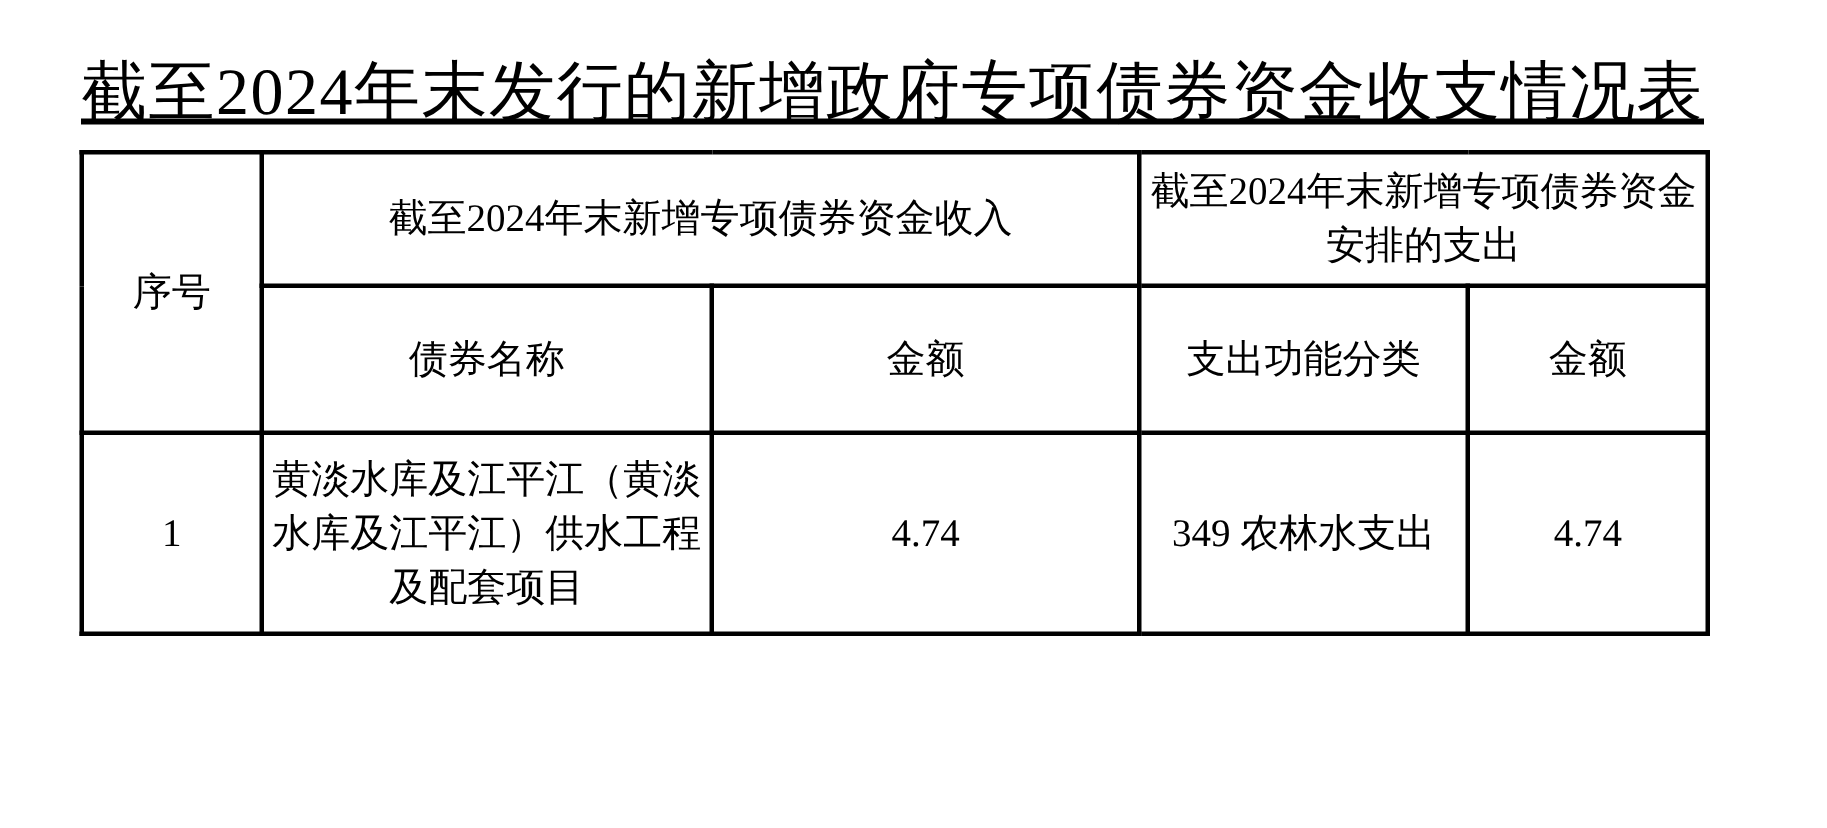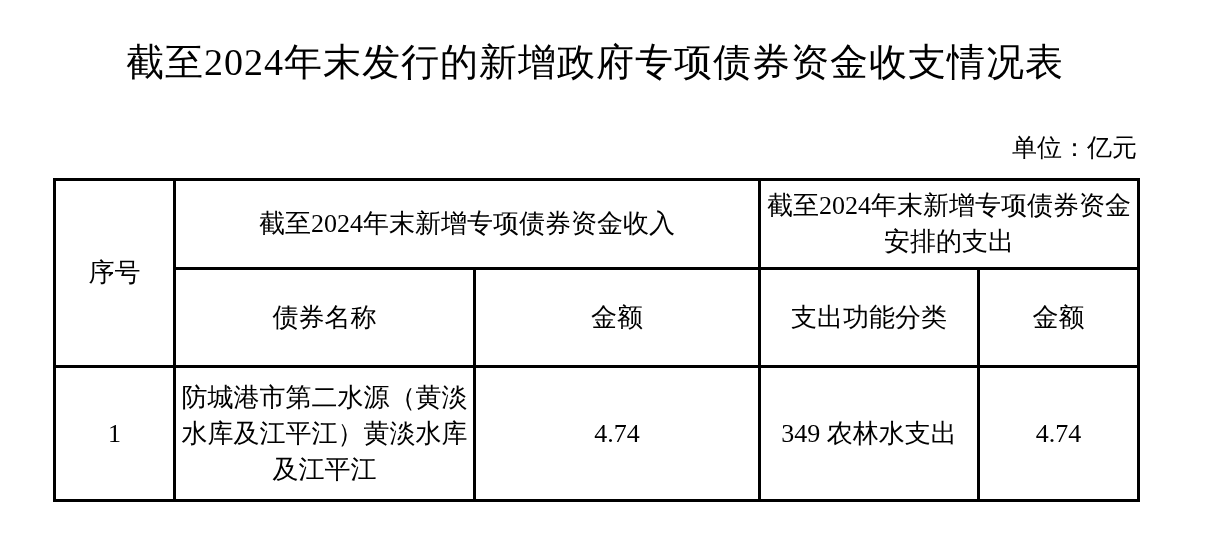--- a/index.html
+++ b/index.html
@@ -13,26 +13,27 @@
     overflow: hidden;
     color: #000000;
     font-family: "Liberation Serif", "DejaVu Serif", serif;
   }
   .page {
     width: 1084px;
     margin-left: 53px;
   }
   .doc-title {
     margin: 38px 0 0 0;
-    font-size: 38px;
+    font-size: 44px;
     font-weight: normal;
     line-height: 48px;
     text-align: center;
     letter-spacing: 1px;
     white-space: nowrap;
+    text-decoration: underline;
   }
   .unit-note {
     margin-top: 46px;
     font-size: 25px;
     line-height: 32px;
     text-align: right;
   }
   table.bond-table {
     margin-top: 14px;
     width: 1084px;
@@ -59,21 +60,20 @@
     line-height: 36px;
   }
 </style>
 </head>
 <body>
 
 <div class="page">
 
   <h1 class="doc-title">截至2024年末发行的新增政府专项债券资金收支情况表</h1>
 
-  <div class="unit-note">单位：亿元</div>
 
   <table class="bond-table">
     <colgroup>
       <col style="width:120px">
       <col style="width:300px">
       <col style="width:285px">
       <col style="width:219px">
       <col style="width:160px">
     </colgroup>
     <tbody>
@@ -83,21 +83,21 @@
         <td colspan="2" class="group-header">截至2024年末新增专项债券资金安排的支出</td>
       </tr>
       <tr class="row-column-headers">
         <td>债券名称</td>
         <td>金额</td>
         <td>支出功能分类</td>
         <td>金额</td>
       </tr>
       <tr class="row-data">
         <td>1</td>
-        <td class="cell-bond-name">防城港市第二水源（黄淡水库及江平江）黄淡水库及江平江</td>
+        <td class="cell-bond-name">黄淡水库及江平江（黄淡水库及江平江）供水工程及配套项目</td>
         <td>4.74</td>
         <td>349 农林水支出</td>
         <td>4.74</td>
       </tr>
     </tbody>
   </table>
 
 </div>
 
 </body></html>

